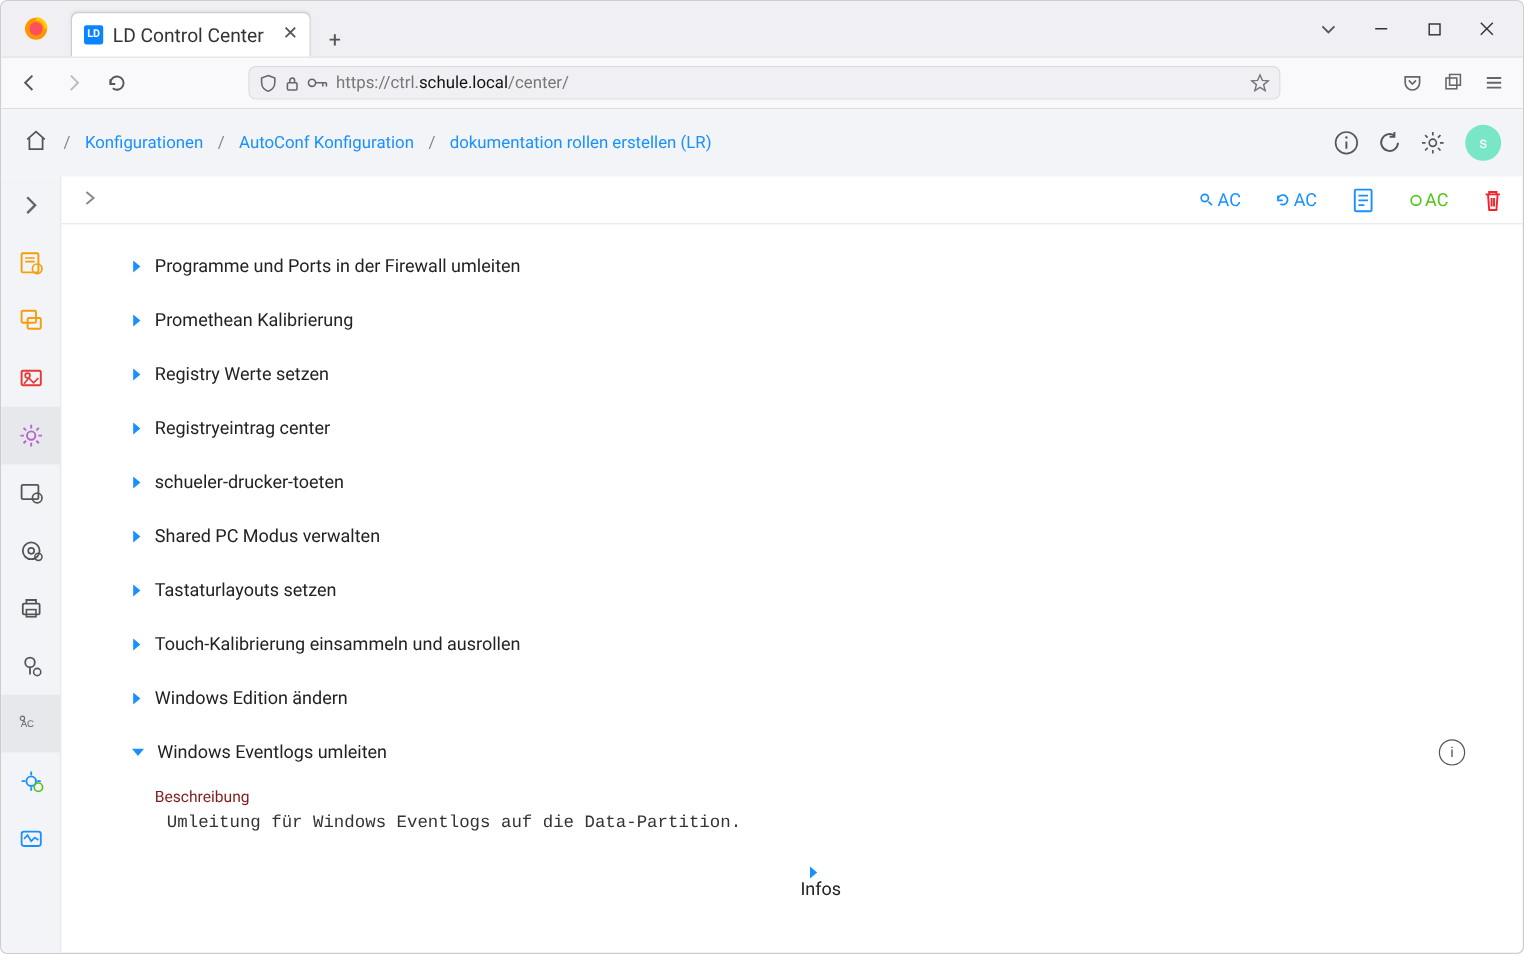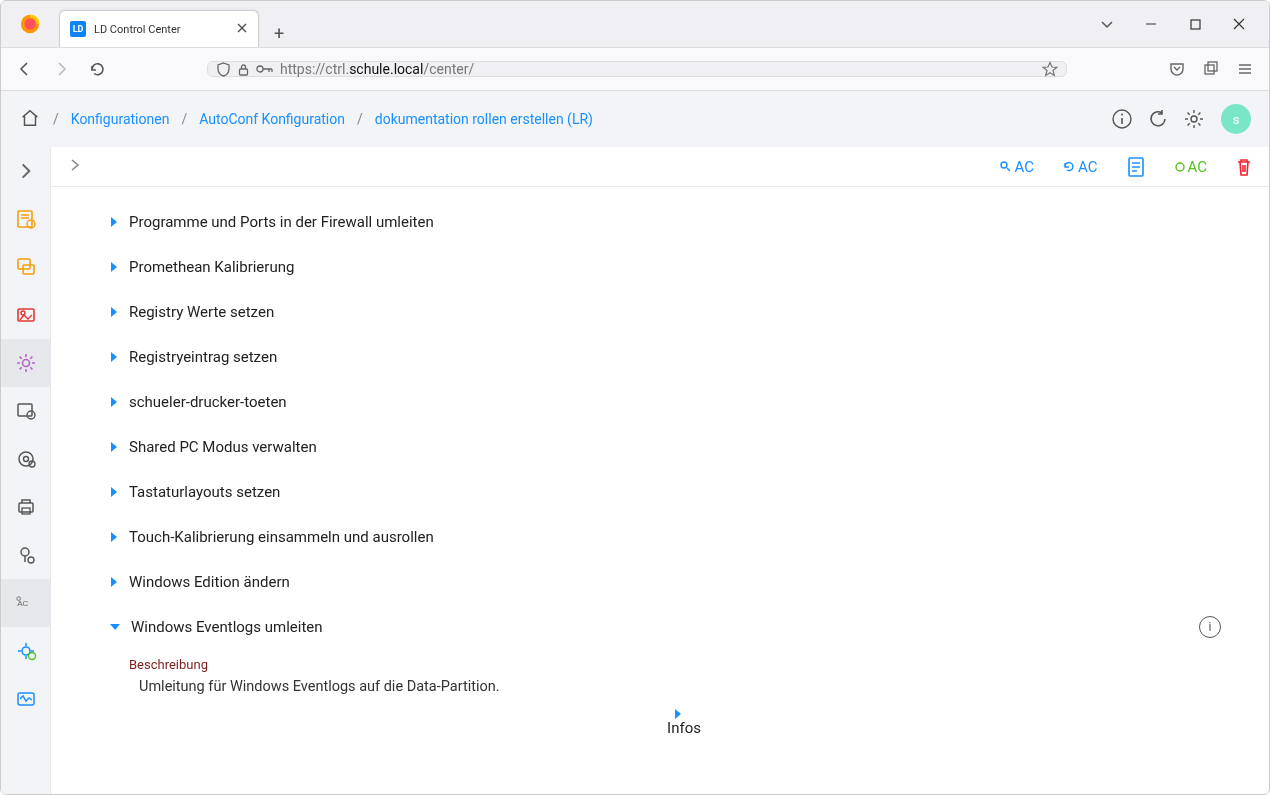--- a/index.html
+++ b/index.html
@@ -5,30 +5,30 @@
   * { box-sizing: border-box; }
   html, body { margin: 0; padding: 0; font-family: -apple-system, BlinkMacSystemFont, "Segoe UI", Roboto, Arial, sans-serif; font-size: 14px; color: #333; background: #fff; }
   body { width: 1270px; height: 795px; overflow: hidden; border: 1px solid #ccc; border-radius: 6px; position: relative; }
 
   
   .chrome-top { height: 46px; display: flex; align-items: center; background: #f0f0f4; padding: 0 8px; }
   .ff-icon { width: 30px; height: 30px; display: flex; align-items: center; justify-content: center; margin: 0 14px 0 6px; }
   .tabbar { display: flex; align-items: flex-end; height: 46px; }
   .tab { display: flex; align-items: center; height: 36px; background: #fff; border: 1px solid #ccc; border-bottom: none; border-radius: 6px 6px 0 0; padding: 18px 10px; min-width: 200px; max-width: 220px; gap: 8px; box-shadow: 0 -1px 2px rgba(0,0,0,0.05); }
   .tab-favicon { width: 16px; height: 16px; background: #0a84ff; color: #fff; font-size: 9px; font-weight: 700; display: flex; align-items: center; justify-content: center; border-radius: 2px; }
-  .tab-title { flex: 1; white-space: nowrap; overflow: hidden; text-overflow: ellipsis; font-size: 11px; }
+  .tab-title { flex: 1; white-space: nowrap; overflow: hidden; text-overflow: ellipsis; font-size: 16px; }
   .tab-close { color: #555; cursor: pointer; }
   .newtab { width: 28px; height: 28px; display: flex; align-items: center; justify-content: center; color: #555; cursor: pointer; font-size: 18px; margin-left: 6px; }
   .chrome-spacer { flex: 1; }
   .winbtn { width: 44px; height: 28px; display: flex; align-items: center; justify-content: center; color: #333; cursor: pointer; }
 
   .toolbar { height: 44px; background: #f9f9fb; border-top: 1px solid #ddd; border-bottom: 1px solid #ddd; display: flex; align-items: center; padding: 0 8px; gap: 4px; }
   .tbtn { width: 32px; height: 32px; display: flex; align-items: center; justify-content: center; color: #666; border-radius: 4px; cursor: pointer; }
   .tbtn.disabled { color: #bbb; }
-  .addrbar { flex: 1; margin: 0 90px 0 90px; height: 16px; background: #f0f0f4; border: 1px solid #ddd; border-radius: 6px; display: flex; align-items: center; padding: 0 8px; gap: 6px; }
+  .addrbar { flex: 1; margin: 0 90px 0 90px; height: 28px; background: #f0f0f4; border: 1px solid #ddd; border-radius: 6px; display: flex; align-items: center; padding: 0 8px; gap: 6px; }
   .addr-icon { color: #555; display: flex; align-items: center; }
   .addr-url { flex: 1; color: #777; font-size: 14px; white-space: nowrap; overflow: hidden; }
   .addr-url .host { color: #111; }
   .rightbtns { display: flex; gap: 2px; }
 
   
   .app { position: absolute; top: 90px; left: 0; right: 0; bottom: 0; display: flex; flex-direction: column; }
 
   .app-header { height: 56px; background: #f2f4f7; display: flex; align-items: center; padding: 0 18px; }
   .breadcrumb { display: flex; align-items: center; gap: 12px; color: #888; font-size: 14px; }
@@ -57,21 +57,21 @@
   .content { flex: 1; overflow-y: auto; padding: 12px 40px 20px 60px; }
   .tree-row { display: flex; align-items: center; height: 45px; cursor: pointer; }
   .tri { width: 0; height: 0; border-top: 5px solid transparent; border-bottom: 5px solid transparent; border-left: 6px solid #1890ff; margin-right: 12px; flex-shrink: 0; }
   .tri.open { border-left: 5px solid transparent; border-right: 5px solid transparent; border-top: 6px solid #1890ff; border-bottom: none; margin-right: 11px; margin-left: -1px; }
   .tree-label { color: #222; font-size: 15px; }
   .row-spacer { flex: 1; }
   .info-circle { width: 22px; height: 22px; border: 1.5px solid #555; border-radius: 50%; display: flex; align-items: center; justify-content: center; font-size: 12px; color: #555; margin-right: 8px; }
 
   .expanded-block { margin-left: 18px; }
   .sub-label { color: #7f1d1d; font-size: 13px; margin: 8px 0 6px 0; }
-  .desc-text { color: #333; font-size: 14.5px; margin: 0 0 14px 10px; }
+  .desc-text { color: #333; font-size: 14.5px; margin: 0 0 28px 10px; font-family: Liberation Mono, monospace; }
   .sub-row { display: flex; align-items: center; height: 38px; margin-left: 10px; cursor: pointer; flex-direction: column; }
 </style>
 </head>
 <body>
 
 <div class="chrome-top">
   <div class="ff-icon">
     <svg viewBox="0 0 24 24" width="22" height="22">
         <circle cx="12" cy="12" r="10" fill="#ff9500"></circle>
         <circle cx="12" cy="12" r="6" fill="#ff4f5e"></circle>
@@ -359,21 +359,21 @@
             <div class="tree-row">
               <span class="tri"></span>
               <span class="tree-label">Promethean Kalibrierung</span>
             </div>
             <div class="tree-row">
               <span class="tri"></span>
               <span class="tree-label">Registry Werte setzen</span>
             </div>
             <div class="tree-row">
               <span class="tri"></span>
-              <span class="tree-label">Registryeintrag setzen</span>
+              <span class="tree-label">Registryeintrag center</span>
             </div>
             <div class="tree-row">
               <span class="tri"></span>
               <span class="tree-label">schueler-drucker-toeten</span>
             </div>
             <div class="tree-row">
               <span class="tri"></span>
               <span class="tree-label">Shared PC Modus verwalten</span>
             </div>
             <div class="tree-row">

